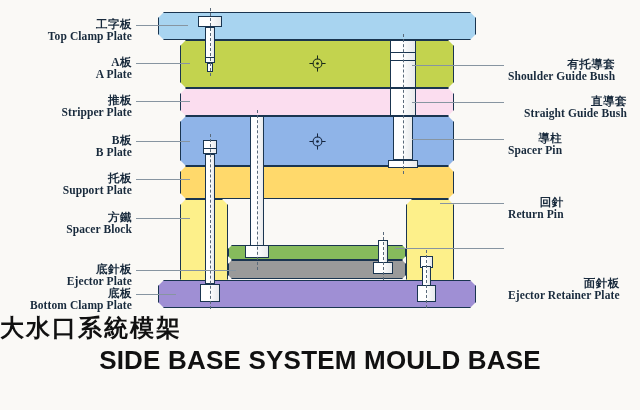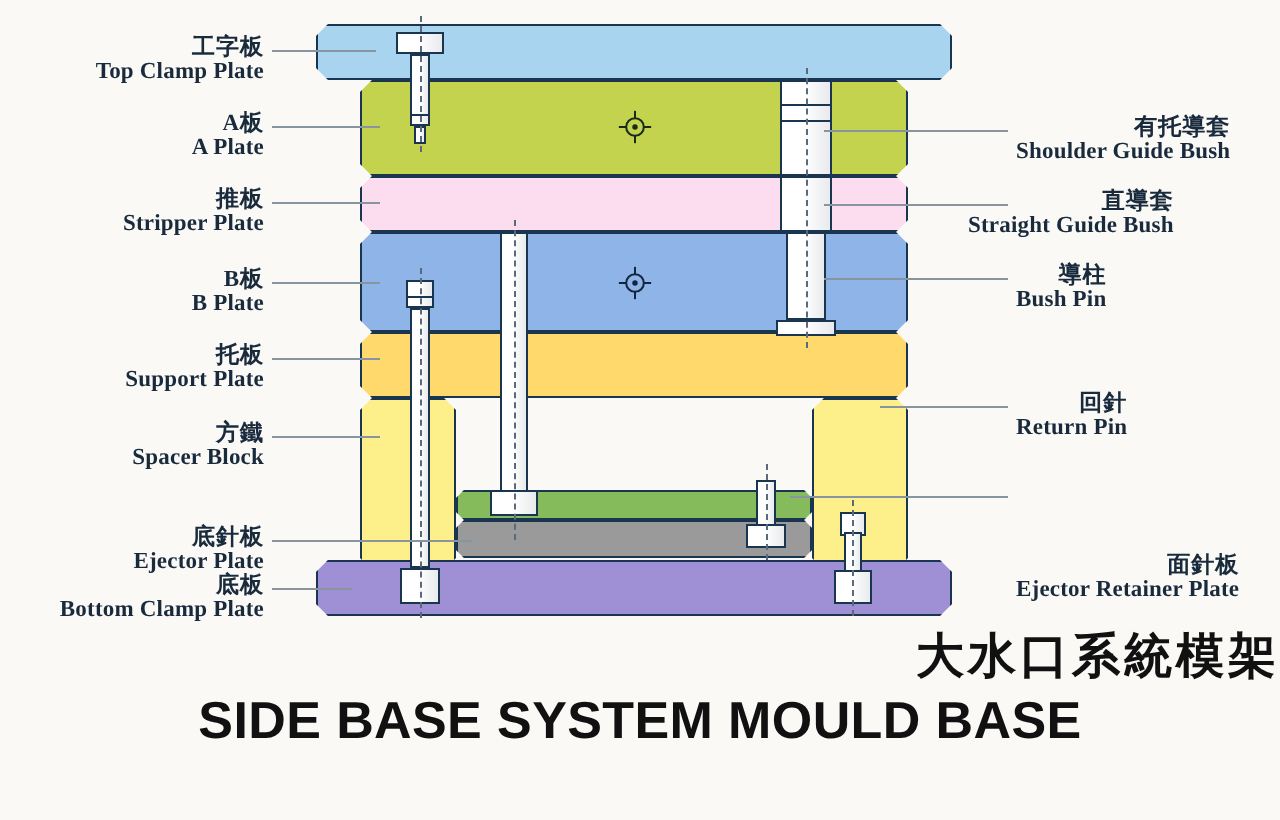--- a/index.html
+++ b/index.html
@@ -29,21 +29,21 @@
   
   .leader{
     position:absolute;
     height:0;
     border-top:1px solid #8795a1;
   }
 
   
   #title-cn{
     position:absolute;left:0;right:0;top:312px;
-    text-align:right;
+    text-align:left;
     font-family:"DejaVu Sans", sans-serif;
     font-weight:bold;
     font-size:24px;
     letter-spacing:2px;
     color:#111;
   }
   #title-en{
     position:absolute;left:0;right:0;top:345px;
     text-align:center;
     font-family:"Liberation Sans", sans-serif;
@@ -203,29 +203,29 @@
     <span class="en">Bottom Clamp Plate</span>
   </div>
   <div class="leader" style="left:136px;top:294px;width:40px;"></div>
 
   <div class="label right" style="left:508px;top:58px;">
     <span class="cn">有托導套</span>
     <span class="en">Shoulder Guide Bush</span>
   </div>
   <div class="leader" style="left:412px;top:65px;width:92px;"></div>
 
-  <div class="label right" style="left:484px;top:95px;">
+  <div class="label right" style="left:524px;top:95px;">
     <span class="cn">直導套</span>
     <span class="en">Straight Guide Bush</span>
   </div>
   <div class="leader" style="left:412px;top:102px;width:92px;"></div>
 
   <div class="label right" style="left:508px;top:132px;">
     <span class="cn">導柱</span>
-    <span class="en">Bush Pin</span>
+    <span class="en">Spacer Pin</span>
   </div>
   <div class="leader" style="left:412px;top:139px;width:92px;"></div>
 
   <div class="label right" style="left:508px;top:196px;">
     <span class="cn">回針</span>
     <span class="en">Return Pin</span>
   </div>
   <div class="leader" style="left:440px;top:203px;width:64px;"></div>
 
   <div class="label right" style="left:508px;top:241px;margin-top:36px;">

